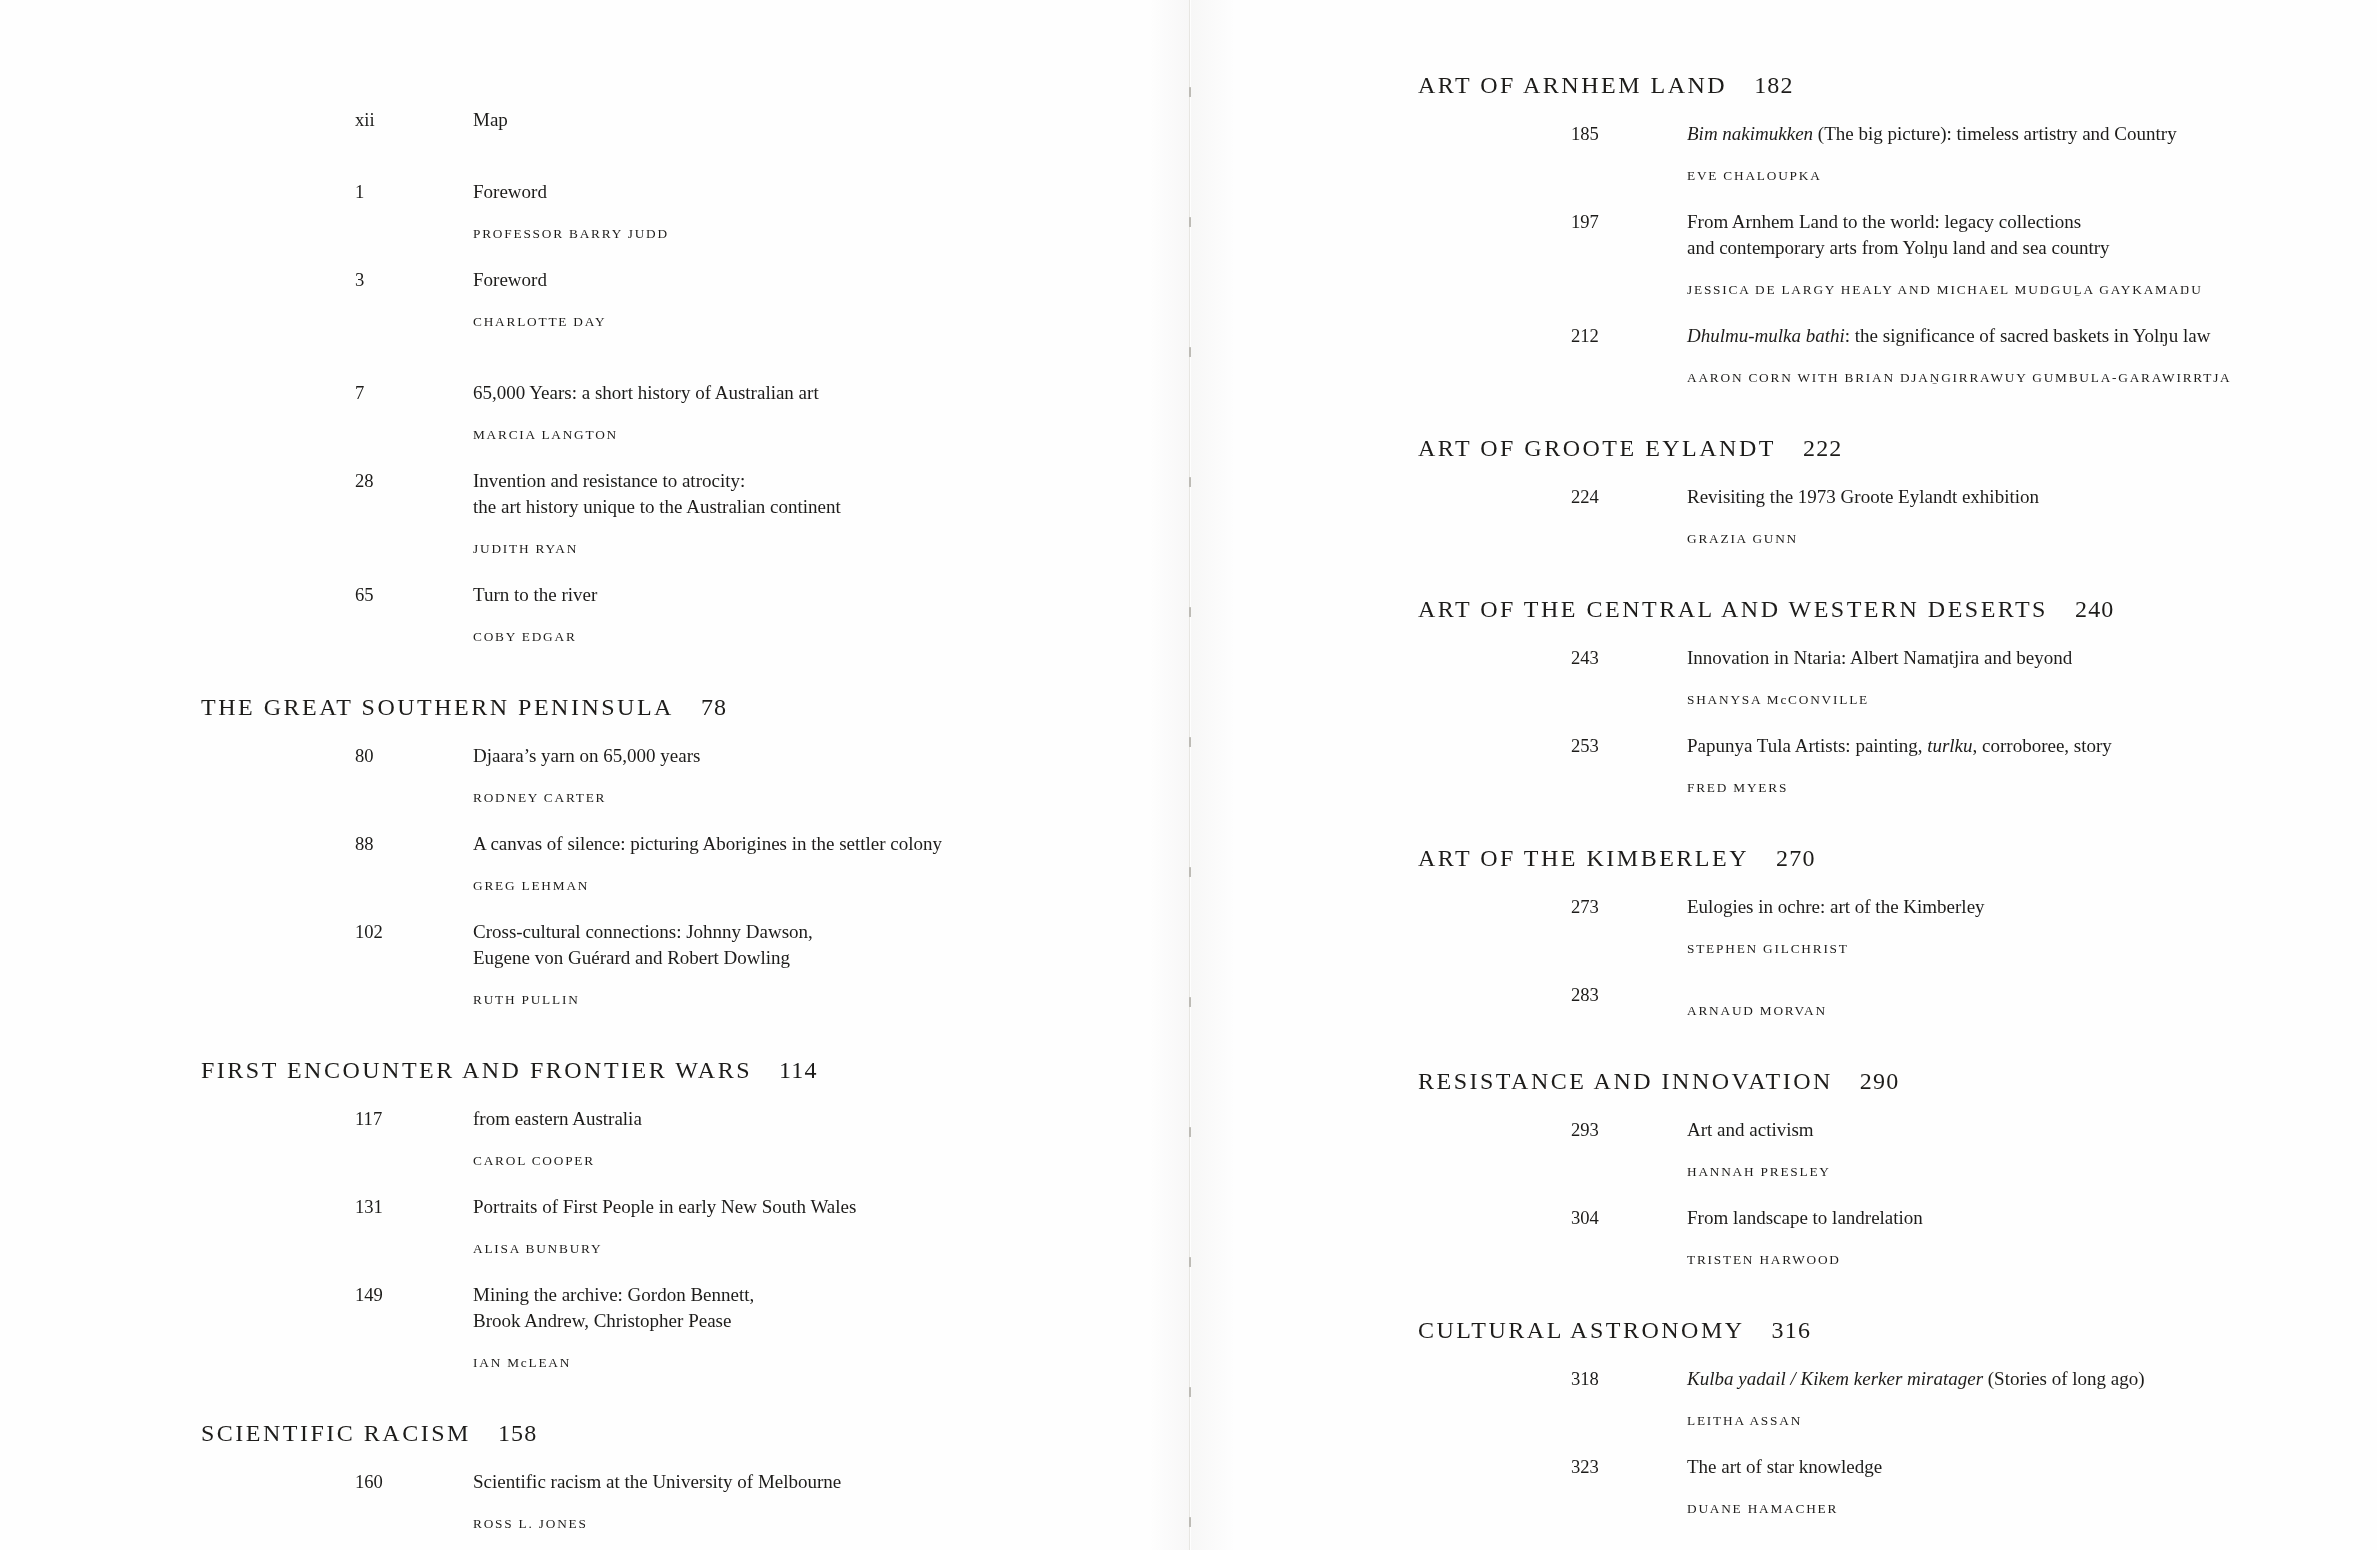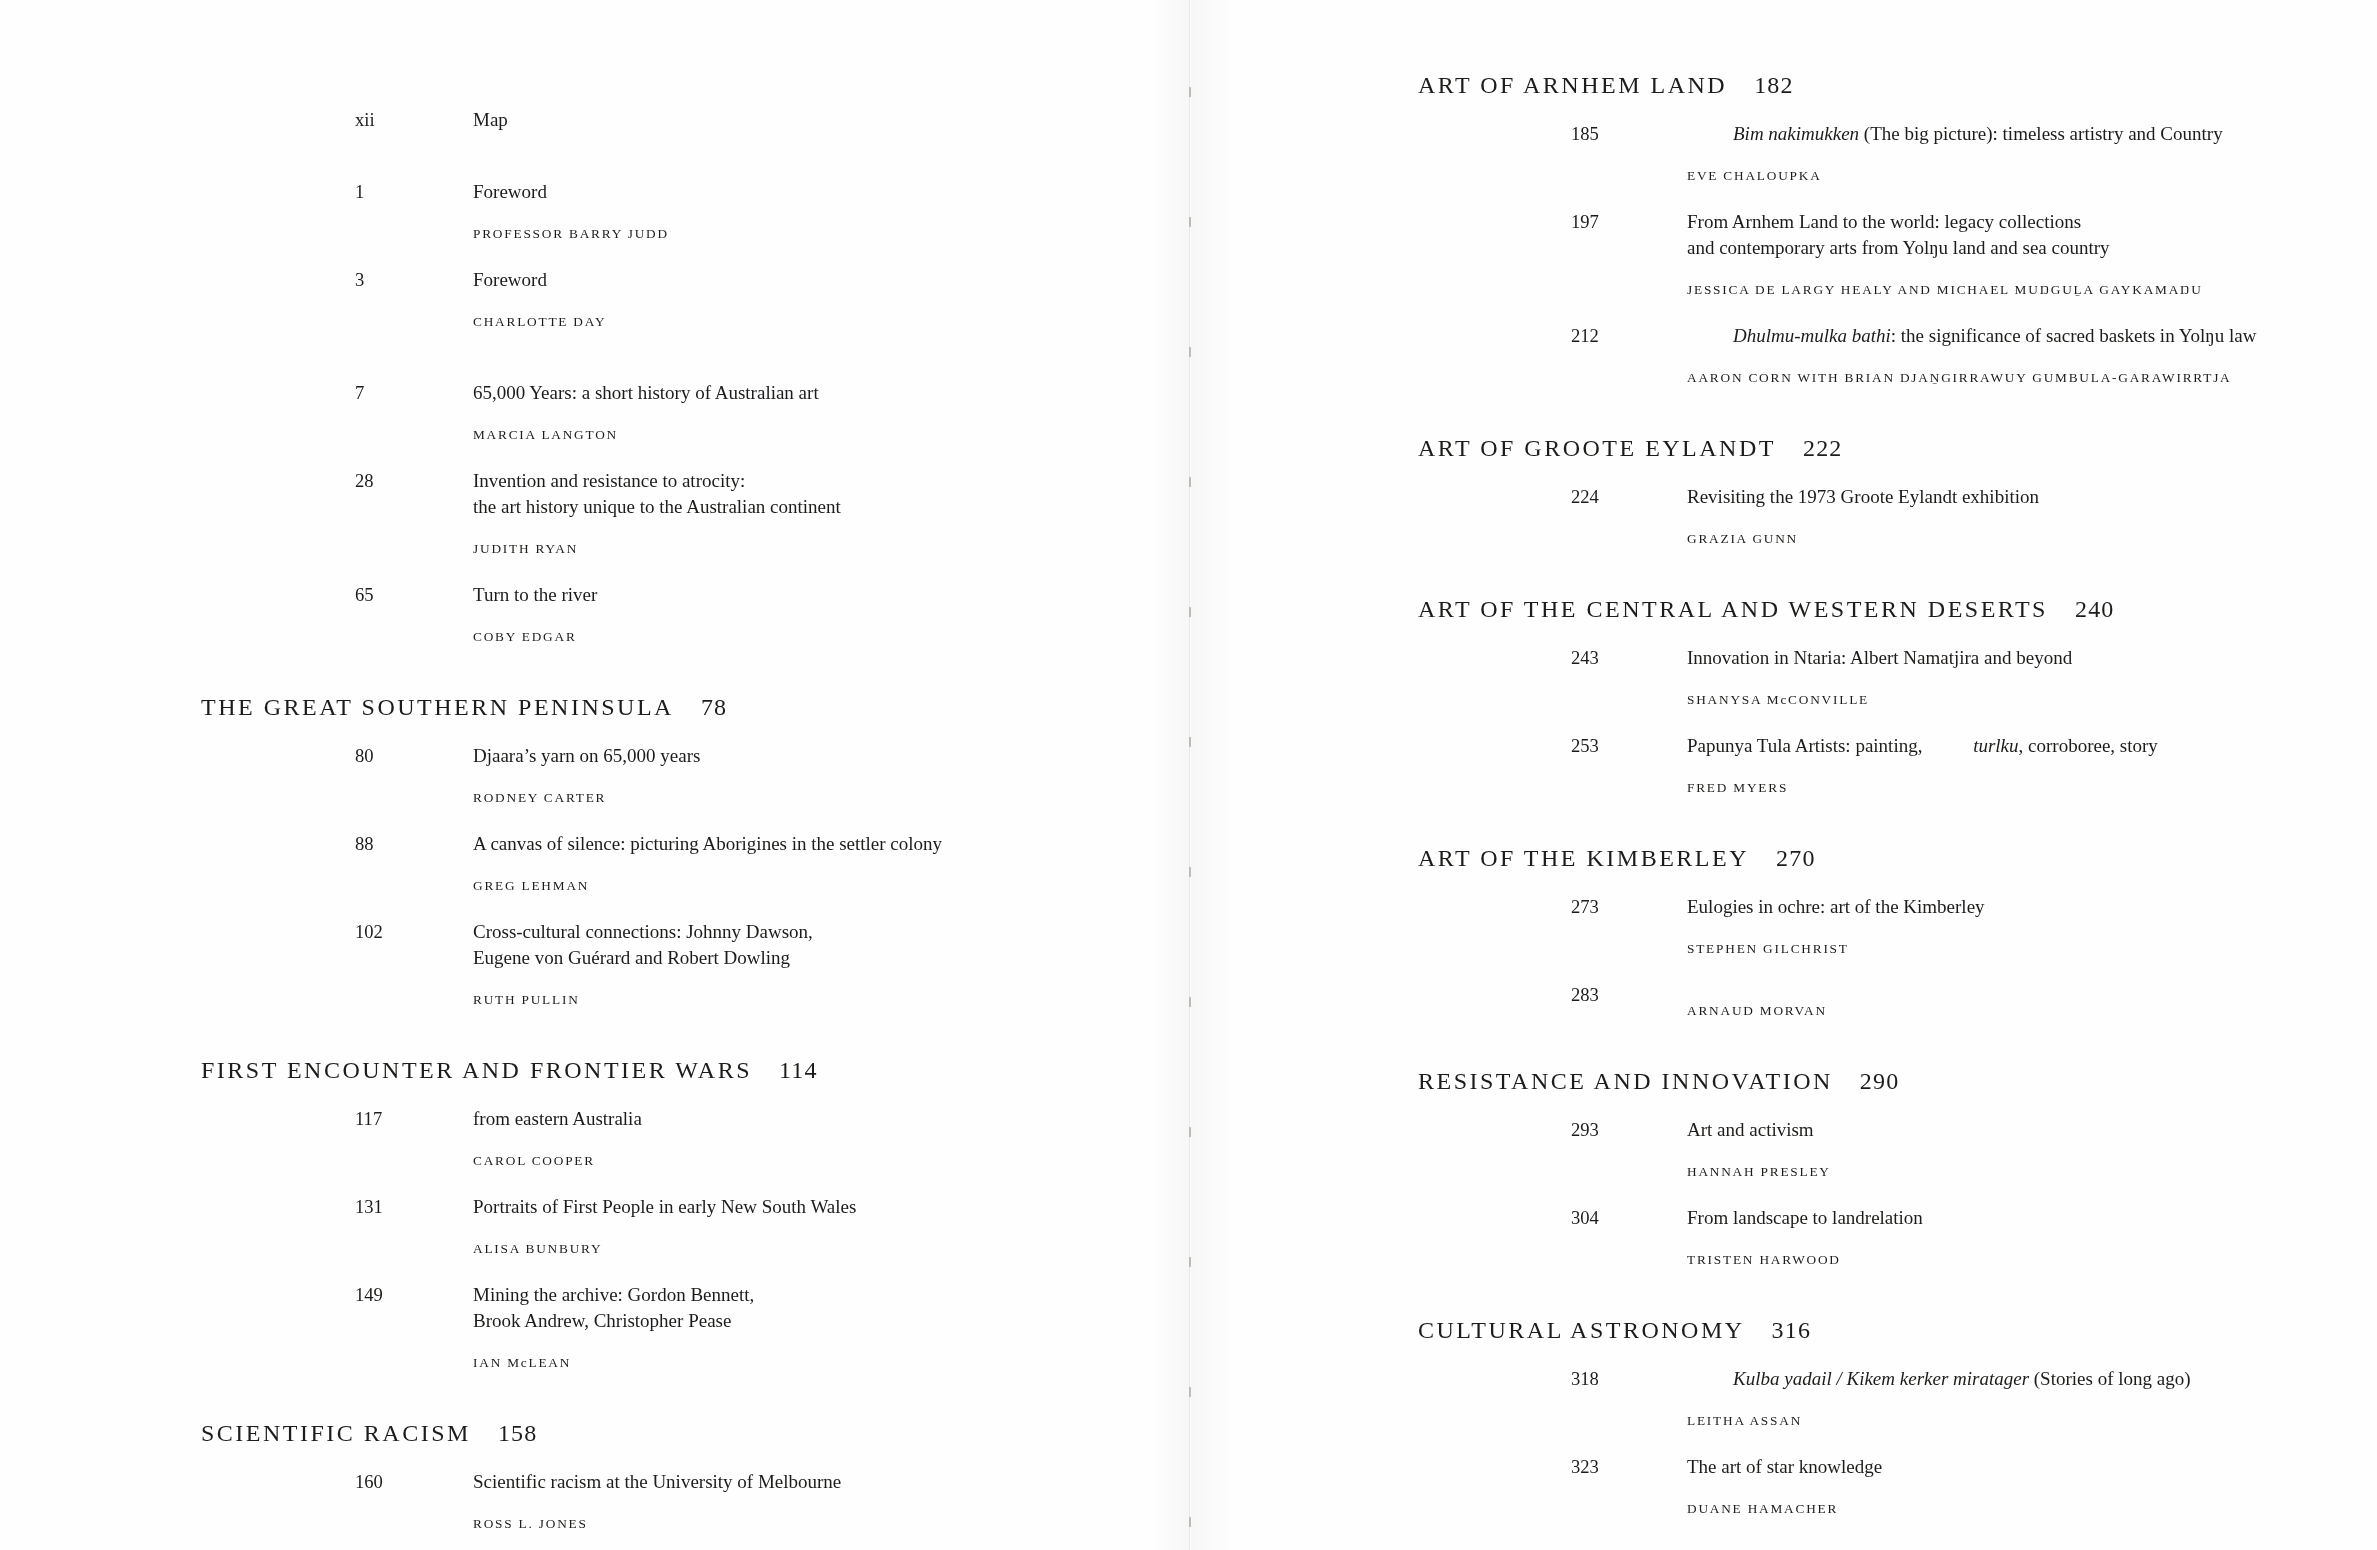--- a/index.html
+++ b/index.html
@@ -33,21 +33,21 @@
     grid-template-columns: var(--numw) 1fr;
     margin-left: var(--numx);
     margin-top: 21px;
   }
   .entry.gap-xl    { margin-top: 46px; }
   .entry.gap-tight { margin-top: 0px;  }
   .section-heading + .entry { margin-top: 20px; }
 
   .entry-num  { font-size: 18.6px; line-height: 26px; }
   .title-line { font-size: 19px; line-height: 26px; white-space: nowrap; }
-  .seg.italic { font-style: italic; margin-left: 46px; }
+  .seg.italic { font-style: italic; }
   .author {
     font-size: 13.3px;
     line-height: 25px;
     letter-spacing: 1.8px;
     white-space: nowrap;
     margin-top: 16px;
   }
 
   .gutter-line {
     position: absolute; top: 0; left: 1189px; width: 1.2px; height: 1550px;

